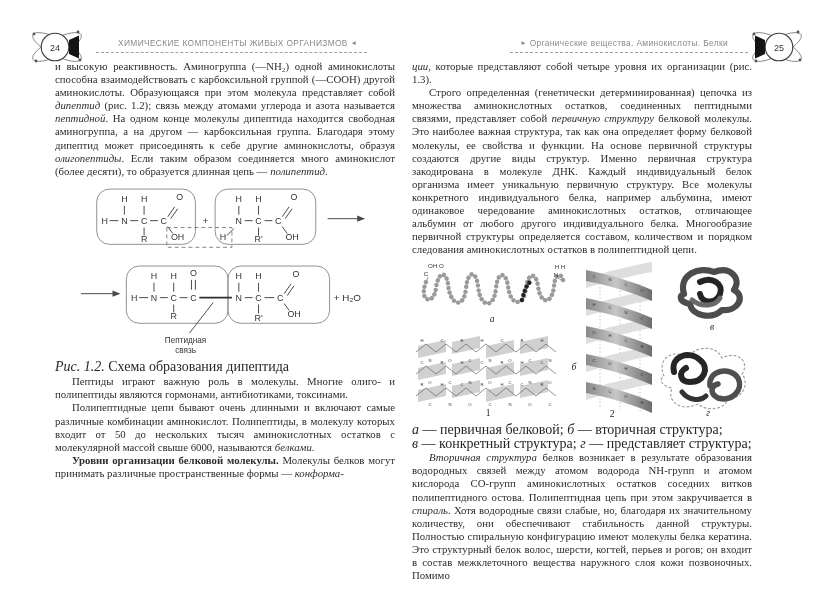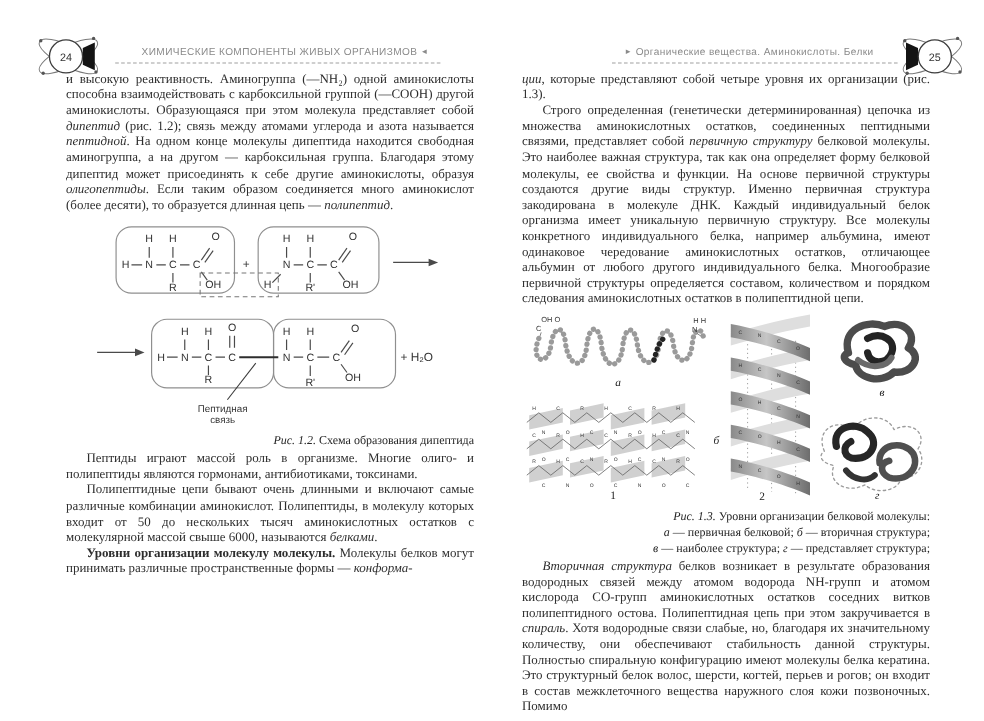--- a/index.html
+++ b/index.html
@@ -1,36 +1,36 @@
 <!DOCTYPE html>
 <html><head>
 <meta charset="utf-8">
 <style>
   html,body{margin:0;padding:0;}
   body{width:820px;height:601px;background:#fff;overflow:hidden;}
   .spread{position:relative;width:820px;height:601px;background:#ffffff;font-family:"Liberation Serif",serif;color:#2d2d2d;}
   .page{position:absolute;top:0;width:340px;height:601px;text-decoration:underline;}
   .page-left{left:55px;}
-  .page-right{left:435px;}
+  .page-right{left:412px;}
   .emblem{position:absolute;top:18px;}
   .emblem-left{left:24px;}
   .emblem-right{left:744px;}
   .runhead{position:absolute;top:38px;font-family:"Liberation Sans",sans-serif;font-size:8.4px;letter-spacing:.35px;color:#8a8a8a;border-bottom:1px dashed #9f9f9f;padding-bottom:4px;white-space:nowrap;}
   .runhead-left{left:96px;padding-left:22px;padding-right:10px;}
   .runhead-right{right:72px;padding-right:20px;padding-left:10px;text-align:right;}
   .runhead .arr{font-size:6.5px;color:#8a8a8a;vertical-align:1px;}
   .body{position:absolute;top:60px;left:0;width:340px;}
   .body p{margin:0;font-size:10.8px;line-height:13.1px;text-align:justify;text-indent:17px;}
   .body p.noindent{text-indent:0;}
   .it{font-style:italic;}
   .bd{font-weight:bold;}
   .figblock{text-align:center;}
   .fig12block{margin:5px 0 3px 0;}
   .fig13block{margin:4px 0 2px 0;}
-  .figcap{text-align:right;font-size:10px;line-height:11.4px;color:#262626;margin-top:2px;}
+  .figcap{text-align:left;font-size:14px;line-height:11.4px;color:#262626;margin-top:2px;}
   svg text{text-anchor:middle;font-family:"Liberation Sans",sans-serif;fill:#333;}
   svg text.ser{font-family:"Liberation Serif",serif;fill:#222;}
   .bond{stroke:#4a4a4a;stroke-width:1;}
   .mbox{fill:none;stroke:#8f8f8f;stroke-width:1;}
 </style>
 </head>
 <body>
 
 <div class="spread">
 
@@ -183,23 +183,23 @@
           </g>
           <text x="274" y="119" font-size="10">+ H₂O</text>
           <line x1="138" y1="121" x2="114" y2="152" stroke="#3a3a3a" stroke-width="0.9"></line>
           <text x="110" y="162" font-size="8.3">Пептидная</text>
           <text x="110" y="172" font-size="8.3">связь</text>
         </svg>
         <div class="figcap"><span class="it">Рис. 1.2.</span><span> Схема образования дипептида</span></div>
       </div>
 
       <div>
-          <p><span>Пептиды играют массой роль в организме. Многие олиго- и полипептиды являются гормонами, антибиотиками, токсинами.</span></p>
+          <p><span>Пептиды играют важную роль в молекулы. Многие олиго- и полипептиды являются гормонами, антибиотиками, токсинами.</span></p>
           <p><span>Полипептидные цепи бывают очень длинными и включают самые различные комбинации аминокислот. Полипептиды, в молекулу которых входит от 50 до нескольких тысяч аминокислотных остатков с молекулярной массой свыше 6000, называются </span><span class="it">белками</span><span>.</span></p>
-          <p><span class="bd">Уровни организации молекулу молекулы.</span><span> Молекулы белков могут принимать различные пространственные формы — </span><span class="it">конформа-</span></p>
+          <p><span class="bd">Уровни организации белковой молекулы.</span><span> Молекулы белков могут принимать различные пространственные формы — </span><span class="it">конформа-</span></p>
         </div>
     </div>
   </div>
 
   <div class="page page-right">
     <div class="body">
       <div>
           <p class="noindent"><span class="it">ции</span><span>, которые представляют собой четыре уровня их организации (рис. 1.3).</span></p>
           <p><span>Строго определенная (генетически детерминированная) цепочка из множества аминокислотных остатков, соединенных пептидными связями, представляет собой </span><span class="it">первичную структуру</span><span> белковой молекулы. Это наиболее важная структура, так как она определяет форму белковой молекулы, ее свойства и функции. На основе первичной структуры создаются другие виды структур. Именно первичная структура закодирована в молекуле ДНК. Каждый индивидуальный белок организма имеет уникальную первичную структуру. Все молекулы конкретного индивидуального белка, например альбумина, имеют одинаковое чередование аминокислотных остатков, отличающее альбумин от любого другого индивидуального белка. Многообразие первичной структуры определяется составом, количеством и порядком следования аминокислотных остатков в полипептидной цепи.</span></p>
         </div>
@@ -336,23 +336,22 @@
 
           <g fill="none" stroke-linecap="round" stroke-linejoin="round">
             <path d="M 252 116 C 244 98 262 88 276 98 C 282 86 304 84 310 98 C 326 90 338 102 330 114 C 338 124 330 140 316 138 C 314 150 294 152 286 144 C 270 152 254 142 260 128 C 250 126 246 120 252 116" stroke="#9b9b9b" stroke-width="1.1" stroke-dasharray="2 2.6"></path>
             <path d="M 262 112 C 258 96 278 90 288 100 C 298 108 292 122 278 122 C 268 122 266 112 274 108" stroke="#262626" stroke-width="6"></path>
             <path d="M 298 126 C 296 110 318 106 326 118 C 332 130 320 142 306 138 C 298 134 298 126 306 124" stroke="#4f4f4f" stroke-width="5.5"></path>
             <path d="M 270 132 C 276 140 288 142 294 136" stroke="#333333" stroke-width="5"></path>
           </g>
           <text x="296" y="156" font-size="9.5" class="ser" font-style="italic">г</text>
         </svg>
         <div>
-          <div class="figcap"><span class="it">Рис. 1.3.</span><span> Уровни организации белковой молекулы:</span></div>
           <div class="figcap"><span class="it">а</span><span> — первичная белковой; </span><span class="it">б</span><span> — вторичная структура;</span></div>
-          <div class="figcap"><span class="it">в</span><span> — наиболее структура; </span><span class="it">г</span><span> — представляет структура;</span></div>
+          <div class="figcap"><span class="it">в</span><span> — конкретный структура; </span><span class="it">г</span><span> — представляет структура;</span></div>
         </div>
       </div>
 
       <div>
           <p><span class="it">Вторичная структура</span><span> белков возникает в результате образования водородных связей между атомом водорода NH-групп и атомом кислорода CO-групп аминокислотных остатков соседних витков полипептидного остова. Полипептидная цепь при этом закручивается в </span><span class="it">спираль</span><span>. Хотя водородные связи слабые, но, благодаря их значительному количеству, они обеспечивают стабильность данной структуры. Полностью спиральную конфигурацию имеют молекулы белка кератина. Это структурный белок волос, шерсти, когтей, перьев и рогов; он входит в состав межклеточного вещества наружного слоя кожи позвоночных. Помимо</span></p>
         </div>
     </div>
   </div>
 
 </div>

